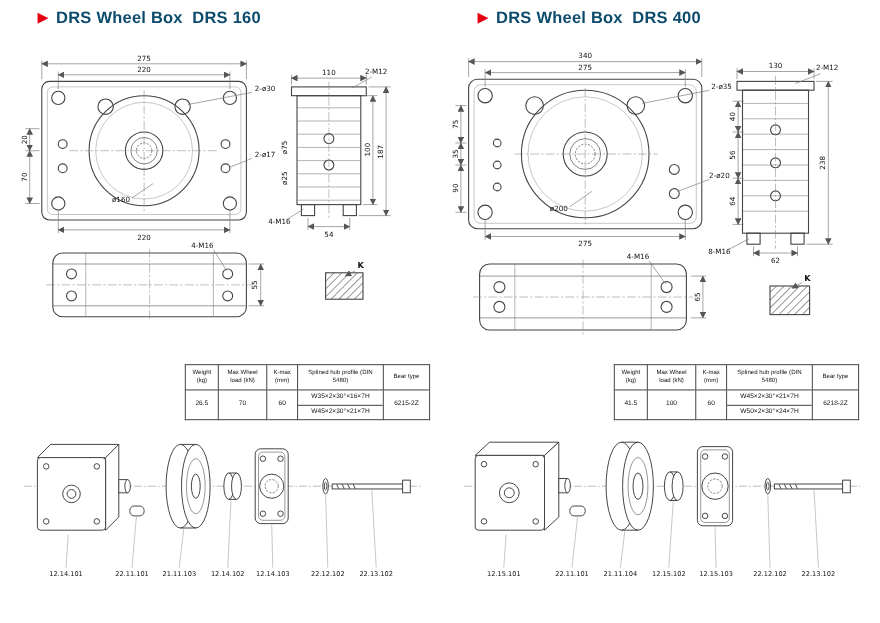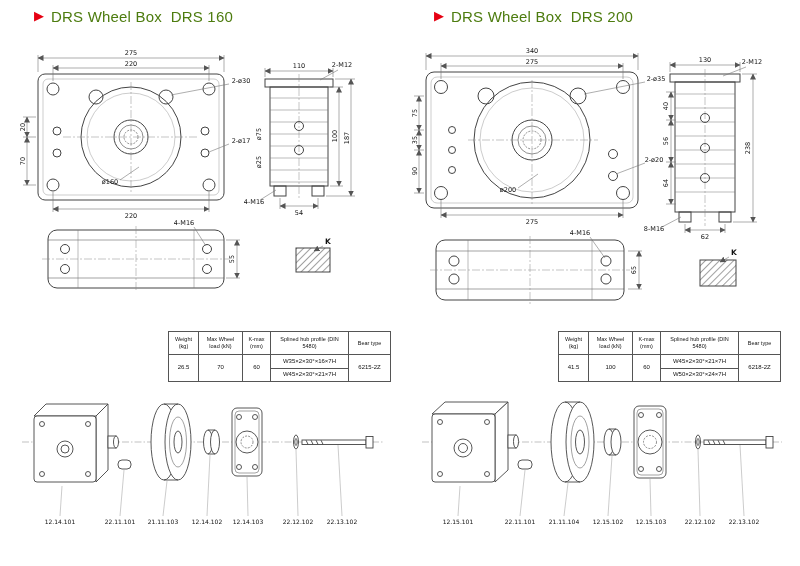--- a/index.html
+++ b/index.html
@@ -2,21 +2,21 @@
 <html><head>
 <meta charset="utf-8">
 <style>
   html,body{margin:0;padding:0;width:800px;height:566px;background:#fff;overflow:hidden}
   .page{position:relative;width:800px;height:566px;font-family:"Liberation Sans",sans-serif}
   .panel{position:absolute;top:6px;height:556px}
   #p0{left:8px;width:392px}
   #p1{left:408px;width:388px}
   .ptitle{position:absolute;left:26px;top:2px;display:flex;align-items:center;gap:7px;white-space:pre}
   .bullet{color:#e60012;font-size:13px;line-height:1;transform:translateY(-1px)}
-  .ttext{font-weight:normal;font-size:15px;color:#4d7c0f;letter-spacing:.2px}
+  .ttext{font-weight:bold;font-size:15px;color:#0c4a6e;letter-spacing:.2px}
   svg.views{position:absolute;left:0;top:28px;width:100%;height:300px}
   svg.exploded{position:absolute;left:0;top:384px;width:100%;height:150px}
   text{font-family:"DejaVu Sans",sans-serif}
   .dim{font-size:6.5px;fill:#111;text-anchor:middle}
   .kmark{font-size:7.5px;fill:#111;text-anchor:middle;font-weight:bold}
   .pn{font-size:6px;fill:#111;text-anchor:middle}
   table.spec{position:absolute;border-collapse:collapse;background:#fff;table-layout:fixed}
   .spec th,.spec td{border:1px solid #555;font-weight:normal;text-align:center;vertical-align:middle;padding:1px 2px;color:#111;line-height:1.2}
   .spec th{font-size:5.5px;height:20px}
   .spec td{font-size:6px;height:24px}
@@ -265,21 +265,21 @@
       <text class="pn" x="199" y="134">12.14.102</text>
       <text class="pn" x="240" y="134">12.14.103</text>
       <text class="pn" x="290" y="134">22.12.102</text>
       <text class="pn" x="334" y="134">22.13.102</text>
     </svg>
   </section>
 
   <section class="panel" id="p1">
     <header class="ptitle">
       <span class="bullet">▶</span>
-      <span class="ttext">DRS Wheel Box  DRS 200</span>
+      <span class="ttext">DRS Wheel Box  DRS 400</span>
     </header>
 
     <svg class="views" viewBox="0 0 388 300">
       <defs>
         <pattern id="hatch1" width="5" height="5" patternUnits="userSpaceOnUse" patternTransform="rotate(45)">
           <line x1="0" y1="0" x2="0" y2="5" stroke="#444" stroke-width="1"></line>
         </pattern>
         <marker id="ar1" markerWidth="6" markerHeight="6" refX="5.5" refY="3" orient="auto-start-reverse" markerUnits="userSpaceOnUse">
           <path d="M0,0L6,3L0,6Z" fill="#555"></path>
         </marker>

